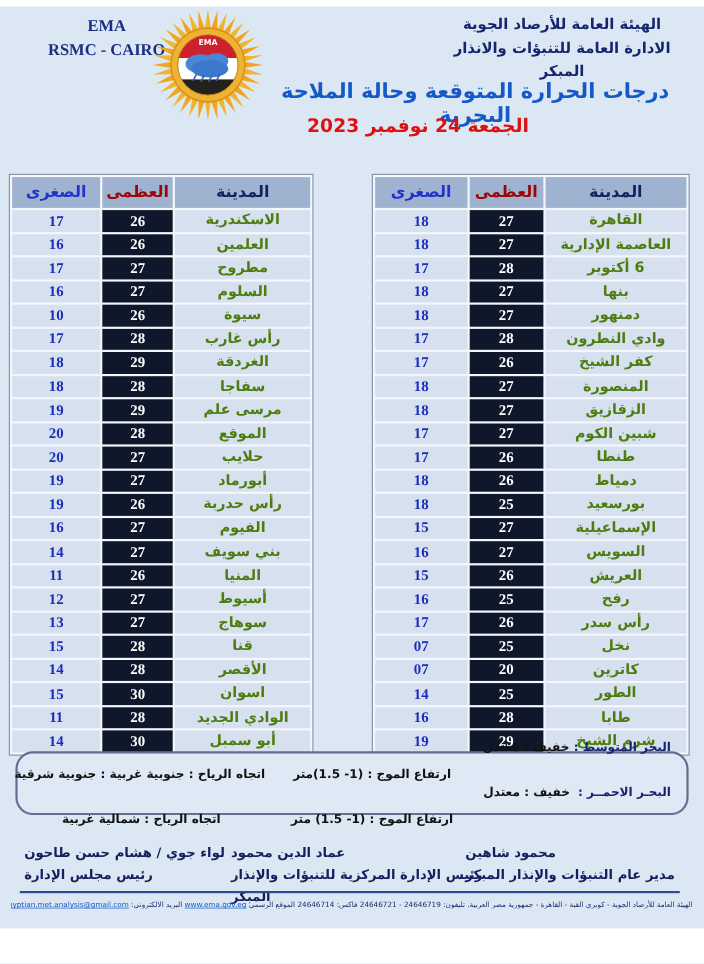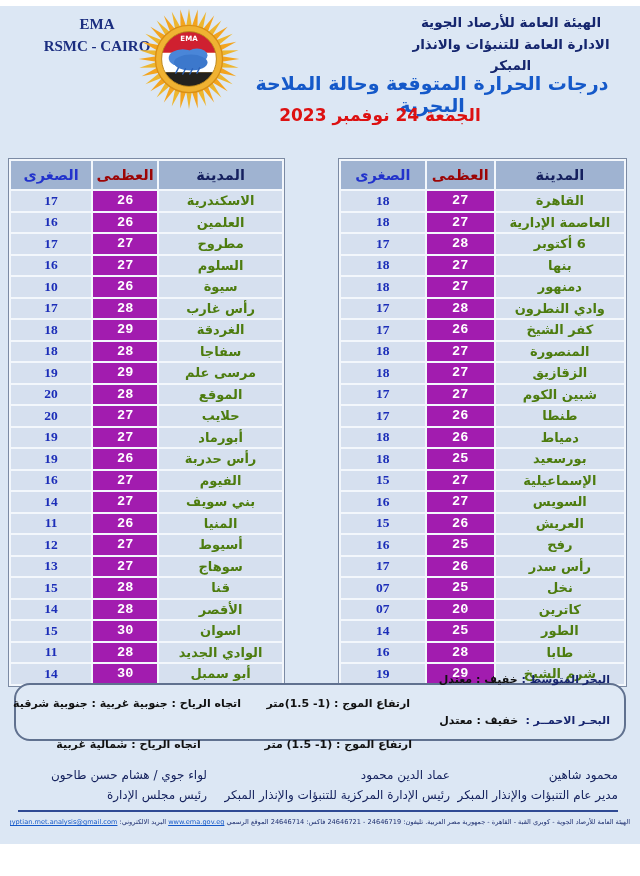--- a/index.html
+++ b/index.html
@@ -26,36 +26,36 @@
     border-collapse:separate;border-spacing:2px;
     background:#f3f7fc;border:1.5px solid #7c8ba4;}
   .table-left{left:8px;width:277px;}
   .table-right{left:338px;width:289px;}
   .temp-table th{background:#9fb3d1;height:26px;font-size:14.5px;font-weight:bold;text-align:center;}
   .temp-table th.h-city{width:46%;color:#15205e;}
   .temp-table th.h-max{width:24%;color:#9c0505;}
   .temp-table th.h-min{width:30%;color:#2233cc;}
   .temp-table td{height:17.5px;text-align:center;font-weight:bold;background:#d6e0ef;}
   .temp-table td.c-city{font-size:13px;color:#4d7c0f;}
-  .temp-table td.c-max{font-size:13.5px;font-family:Liberation Mono, monospace;
-    background:#a21caf;color:#ffffff;}
+  .temp-table td.c-max{font-size:13.5px;font-family:Liberation Serif, serif;
+    background:#0f172a;color:#ffffff;}
   .temp-table td.c-min{font-size:13.5px;font-family:"Liberation Serif",serif;color:#1c2eb8;}
 
   
   .marine-box{position:absolute;left:14px;right:14px;top:683px;height:54px;
     border:2px solid #60718f;border-radius:16px;background:#dfe9f5;
     direction:rtl;display:grid;grid-template-columns:31% 32% 37%;
     align-content:center;row-gap:4px;font-size:11px;font-weight:bold;color:#111;}
   .marine-sea{padding-right:14px;white-space:nowrap;margin-left:31px;}
   .marine-sea .sea-name{color:#16246e;display:inline-block;min-width:88px;}
   .marine-wave,.marine-wind{text-align:center;white-space:nowrap;margin-top:24px;}
 
   
-  .sig{position:absolute;top:766px;text-align:right;direction:rtl;
-    color:#13205c;font-weight:normal;font-size:12px;line-height:1.65;}
+  .sig{position:absolute;top:766px;text-align:left;direction:rtl;
+    color:#13205c;font-weight:bold;font-size:12px;line-height:1.65;}
   .sig-right{right:22px;width:195px;}
   .sig-center{left:210px;width:240px;}
   .sig-left{left:22px;width:185px;}
 
   .divider{position:absolute;top:810px;left:18px;right:22px;height:2px;background:#2f4a94;}
 
   
   .footer-line{position:absolute;top:818px;left:10px;right:10px;text-align:center;direction:rtl;
     font-size:6.6px;color:#1c2d6e;white-space:nowrap;overflow:hidden;}
   .footer-line .lnk{color:#1458c8;text-decoration:underline;cursor:pointer;}

